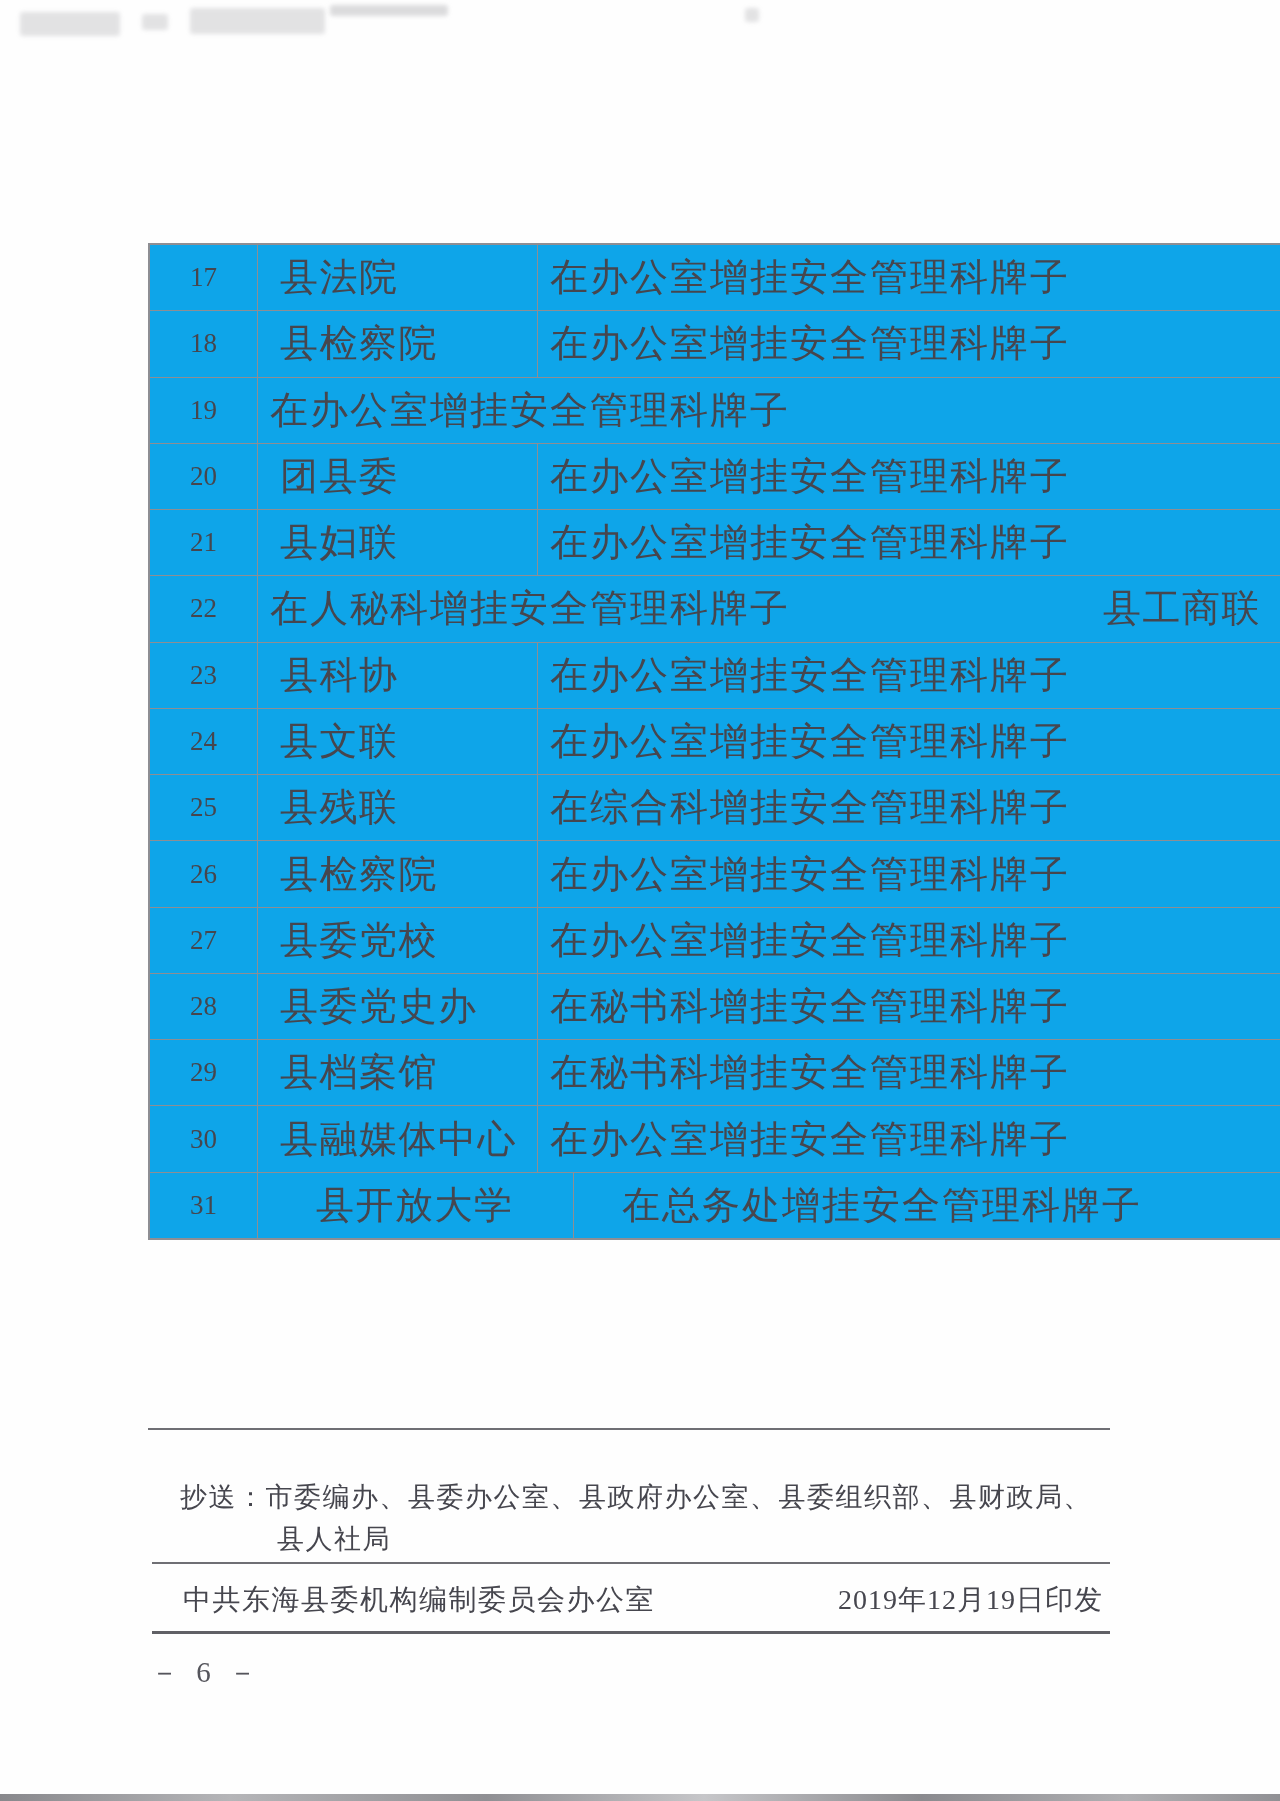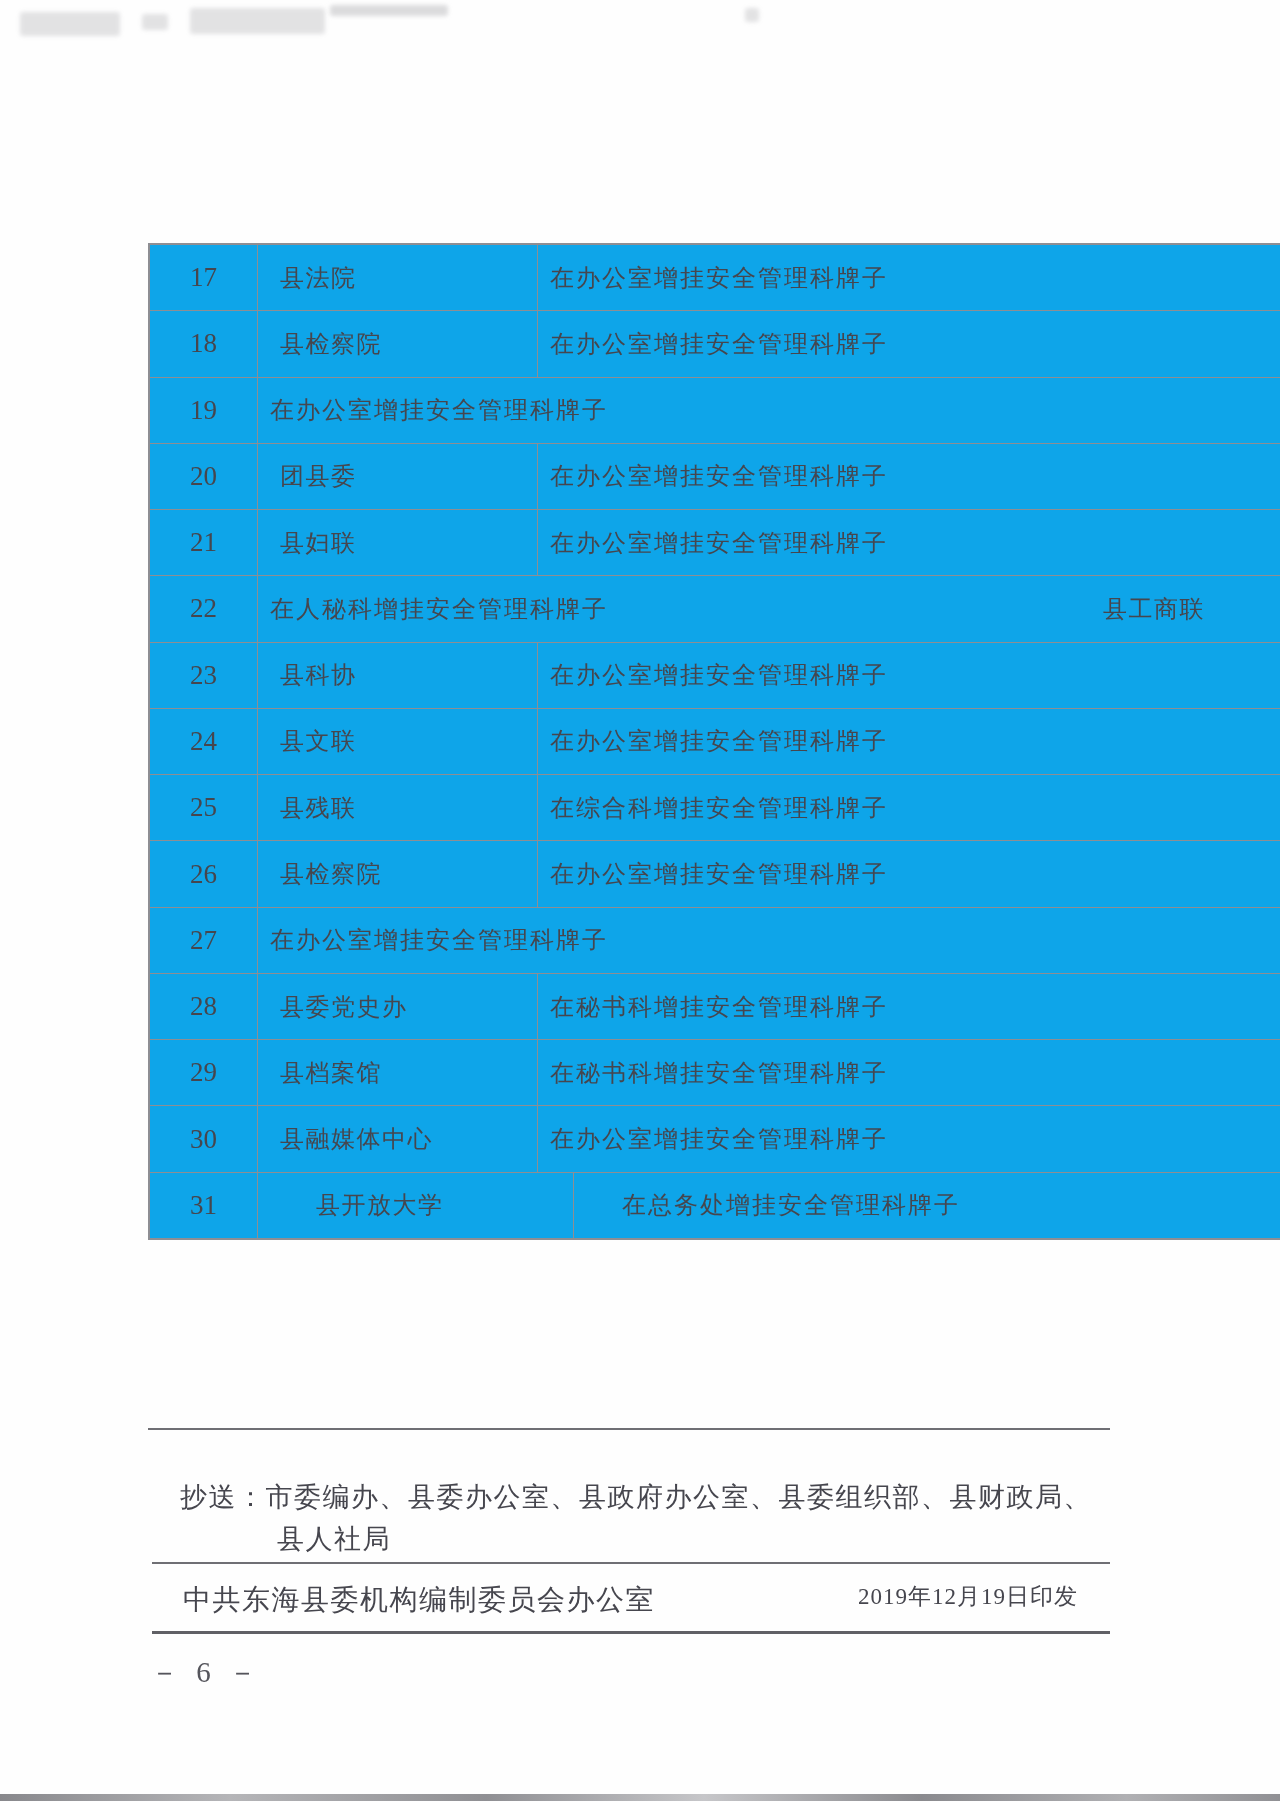--- a/index.html
+++ b/index.html
@@ -37,21 +37,21 @@
     background: #0ea5e9;
   }
   .t-row {
     flex: 1; display: flex;
     border-bottom: 1.5px solid #8e8e93;
     align-items: stretch;
   }
   .t-row:last-child { border-bottom: none; gap: 36px; }
   .cell {
     display: flex; align-items: center;
-    font-size: 24px; letter-spacing: 1.5px;
+    font-size: 38px; letter-spacing: 1.5px;
     box-sizing: border-box;
   }
   .cell.num {
     width: 108px; justify-content: center;
     border-right: 1.5px solid #8e8e93;
     font-size: 27px; letter-spacing: 0;
   }
   .cell.org {
     width: 280px; padding-left: 22px;
     border-right: 1.5px solid #8e8e93;
@@ -71,21 +71,21 @@
   .copy-line-2 {
     position: absolute; left: 277px; top: 1521px;
     font-size: 27px; letter-spacing: 1.5px; white-space: nowrap;
   }
   .issuer {
     position: absolute; left: 183px; top: 1581px;
     font-size: 28px; letter-spacing: 1.5px; white-space: nowrap;
   }
   .print-date {
     position: absolute; left: 838px; top: 1581px;
-    font-size: 23px; letter-spacing: 1px; white-space: nowrap; margin-left: 20px;
+    font-size: 28px; letter-spacing: 1px; white-space: nowrap;
   }
   .page-number {
     position: absolute; left: 150px; top: 1653px;
     font-size: 29px; letter-spacing: 5px; color: #55555c;
   }
 </style>
 </head>
 <body>
 
 <div class="page">
@@ -151,20 +151,21 @@
   </div>
 
   <div class="t-row">
     <div class="cell num">26</div>
     <div class="cell org">县检察院</div>
     <div class="cell act">在办公室增挂安全管理科牌子</div>
   </div>
 
   <div class="t-row">
     <div class="cell num">27</div>
+    <div class="cell org">县委党校</div>
     <div class="cell act">在办公室增挂安全管理科牌子</div>
   </div>
 
   <div class="t-row">
     <div class="cell num">28</div>
     <div class="cell org">县委党史办</div>
     <div class="cell act">在秘书科增挂安全管理科牌子</div>
   </div>
 
   <div class="t-row">

